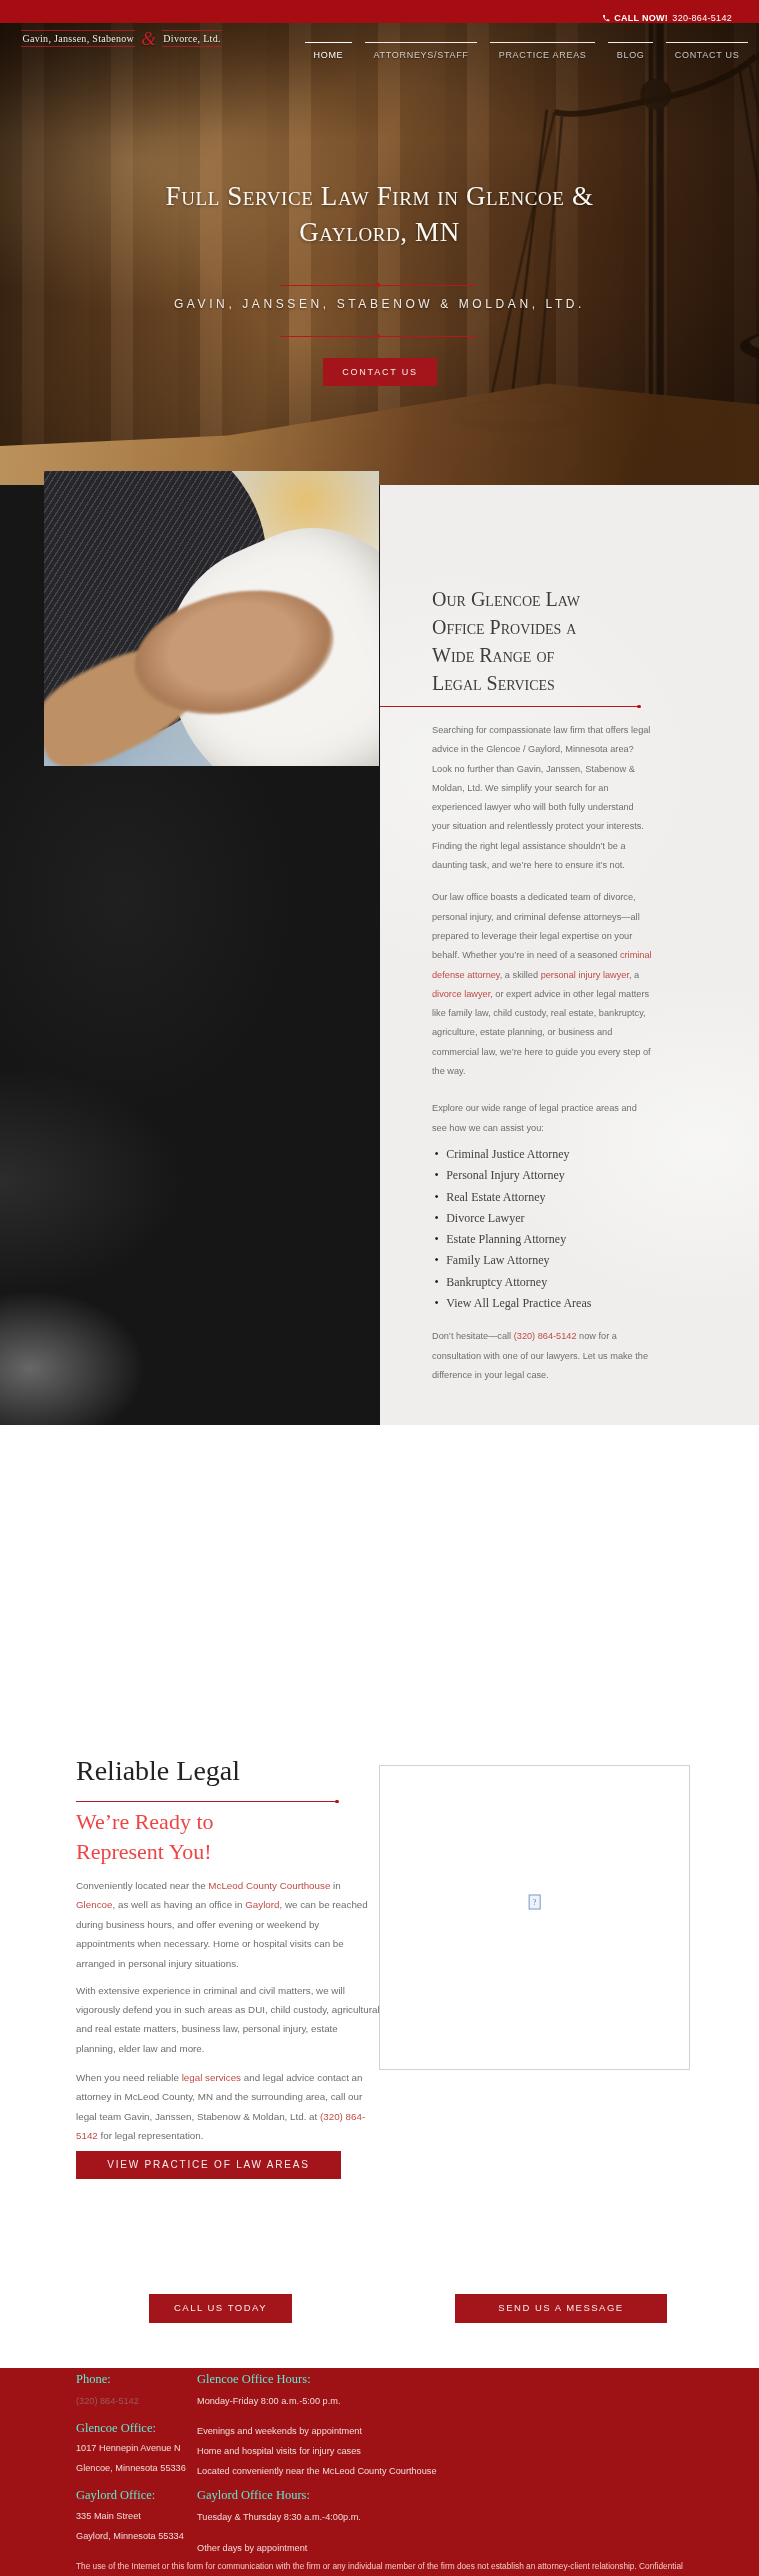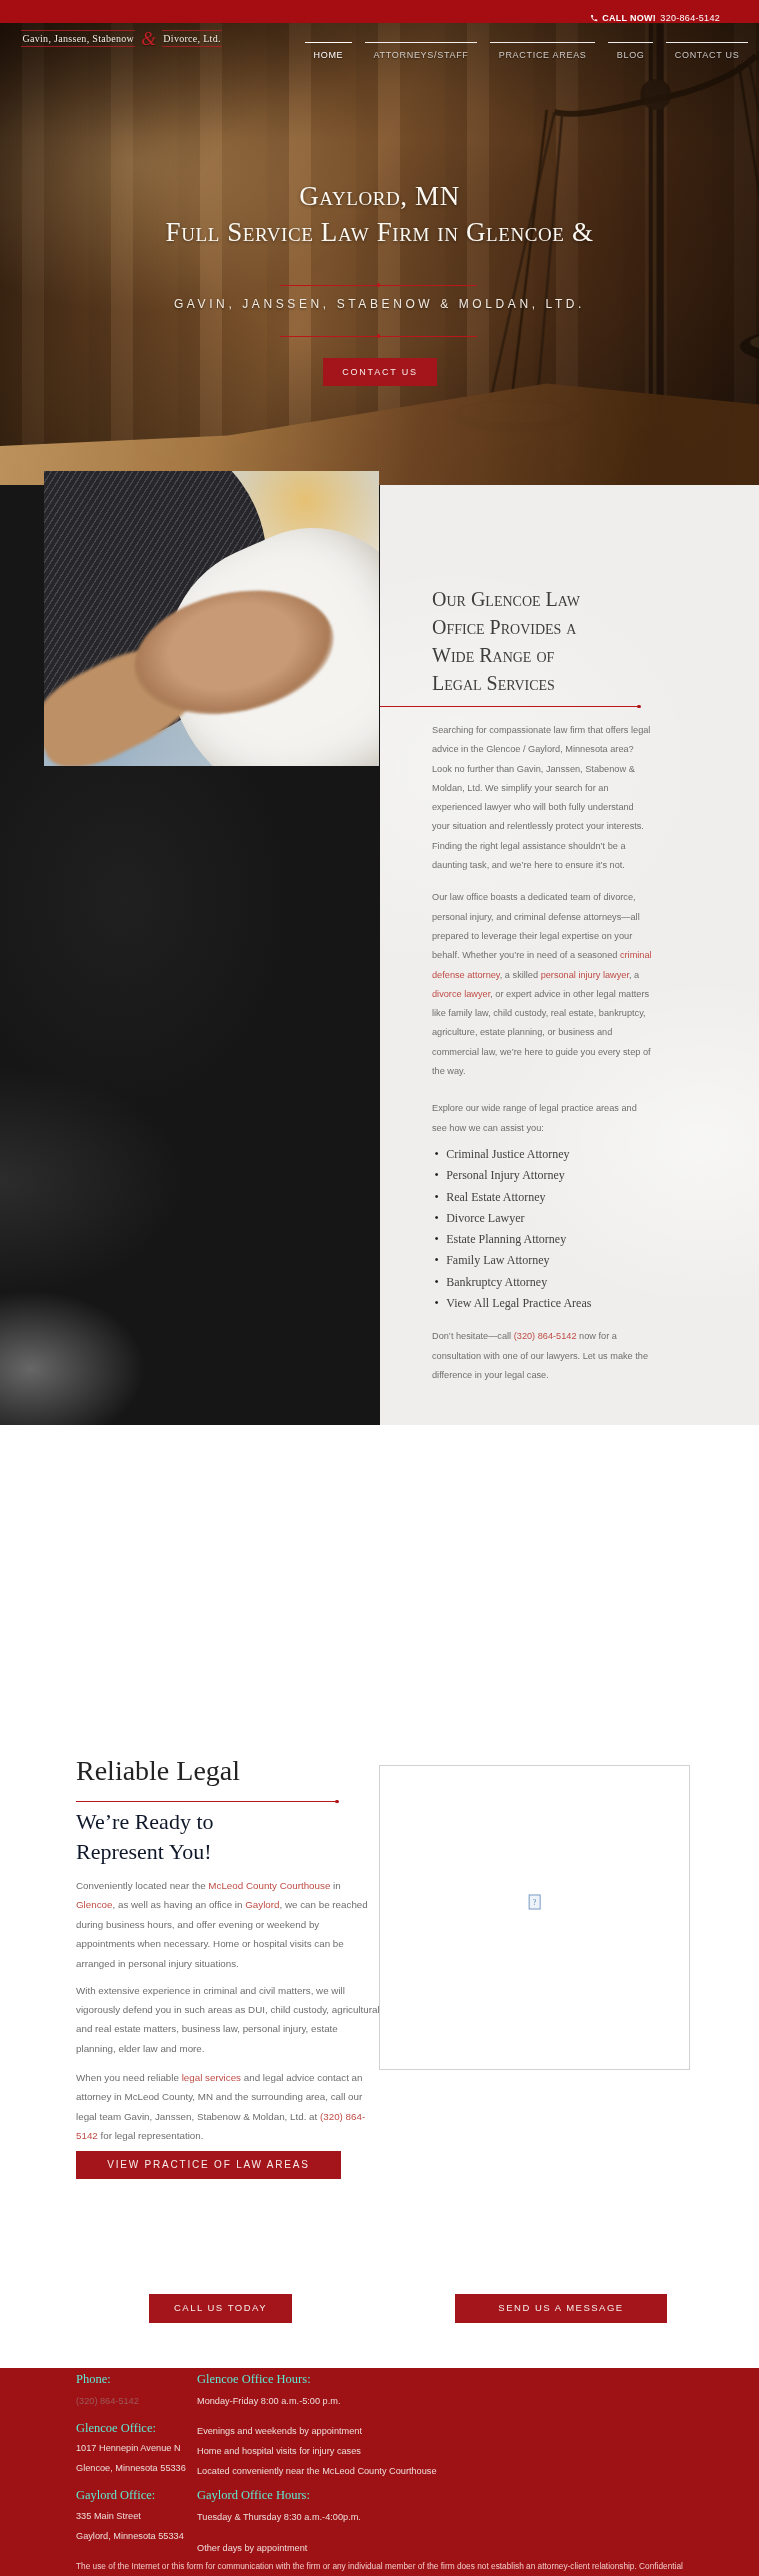--- a/index.html
+++ b/index.html
@@ -2,21 +2,21 @@
 <html style="font-size:9.5px"><head>
 <meta charset="utf-8">
 <style>
   html,body{margin:0;padding:0;background:#ffffff;}
   .page{position:relative;width:759px;height:2576px;overflow:hidden;background:#ffffff;
         font-family:"Liberation Sans","DejaVu Sans",sans-serif;}
   .serif{font-family:"Liberation Serif","DejaVu Serif",serif;}
 
   
   .topbar{position:absolute;left:0;top:0;width:759px;height:22.5px;background:#a60d12;z-index:30;}
-  .topbar-inner{position:absolute;right:39px;top:0;height:36px;display:flex;align-items:center;gap:4.2px;
+  .topbar-inner{position:absolute;right:27px;top:0;height:36px;display:flex;align-items:center;gap:4.2px;
                 color:#ffffff;font-size:9px;}
   .topbar-inner .call-label{font-weight:bold;letter-spacing:0.3px;}
   .topbar-inner .phone-number{font-weight:normal;letter-spacing:0.3px;}
   .phone-ic{width:8.3px;height:8.3px;display:inline-block;}
 
   
   .hero{position:absolute;left:0;top:22.5px;width:759px;height:463px;overflow:hidden;
     background:
       radial-gradient(ellipse 415px 249px at 18% 30%, rgba(224,182,120,.40), rgba(0,0,0,0) 60%),
       radial-gradient(ellipse 534px 356px at 85% 45%, rgba(60,32,14,.55), rgba(0,0,0,0) 70%),
@@ -103,21 +103,21 @@
   ul.bullets{list-style:none;margin:6px 0 0 0;padding:0 0 0 1.2px;}
   ul.bullets li{font-family:"Liberation Serif","DejaVu Serif",serif;font-size:12px;line-height:21.3px;
       color:#424242;position:relative;padding-left:13px;cursor:pointer;}
   ul.bullets li::before{content:"\2022";position:absolute;left:1.2px;top:0;color:#222;}
 
   
   .section3{position:absolute;left:0;top:1425px;width:759px;height:943px;background:#ffffff;}
   .ready-col{position:absolute;left:76px;top:329px;width:304px;}
   .ready-h2{font-size:28px;line-height:34px;color:#232323;font-weight:normal;margin:0;}
   .rule-ready{position:relative;display:block;margin-top:13px;width:261px;}
-  .ready-h3{font-size:22px;line-height:30px;color:#0f172a;font-weight:normal;margin:4.7px 0 0 0;}
+  .ready-h3{font-size:22px;line-height:30px;color:#ef4444;font-weight:normal;margin:4.7px 0 0 0;}
   .ready-col .body-p{font-size:9.8px;line-height:19.4px;margin-top:7.7px;}
   .ready-col .p1{margin-top:9px;}
   .ready-col .p3{margin-top:9.5px;}
   .view-btn{margin-top:5.3px;width:265px;height:28px;line-height:28px;font-size:10px;}
 
   .mapbox{position:absolute;left:379px;top:340px;width:309px;height:303px;background:#ffffff;
       border:0.6px solid #d2d2d2;}
   .broken-img{position:absolute;left:50%;top:45%;transform:translate(-50%,-50%);
       width:10.7px;height:13px;border:0.6px solid #7a9cc6;background:#eef3fa;color:#4a79b8;
       font-size:7.7px;line-height:13px;text-align:center;font-family:"Liberation Serif",serif;}
@@ -184,22 +184,22 @@
 
     <nav class="mainnav">
       <div class="nav-item active">HOME</div>
       <div class="nav-item">ATTORNEYS/STAFF</div>
       <div class="nav-item">PRACTICE AREAS</div>
       <div class="nav-item">BLOG</div>
       <div class="nav-item">CONTACT US</div>
     </nav>
 
     <h1 class="hero-title serif">
+      <div>Full Service Law Firm in Glencoe &amp;</div>
       <div>Gaylord, MN</div>
-      <div>Full Service Law Firm in Glencoe &amp;</div>
     </h1>
 
     <div class="rule rule-dot-center hero-rule1"></div>
     <div class="hero-sub">GAVIN, JANSSEN, STABENOW &amp; MOLDAN, LTD.</div>
     <div class="rule rule-dot-center hero-rule2"></div>
 
     <div class="btn hero-cta">CONTACT US</div>
   </div>
 
   <div class="section2">

